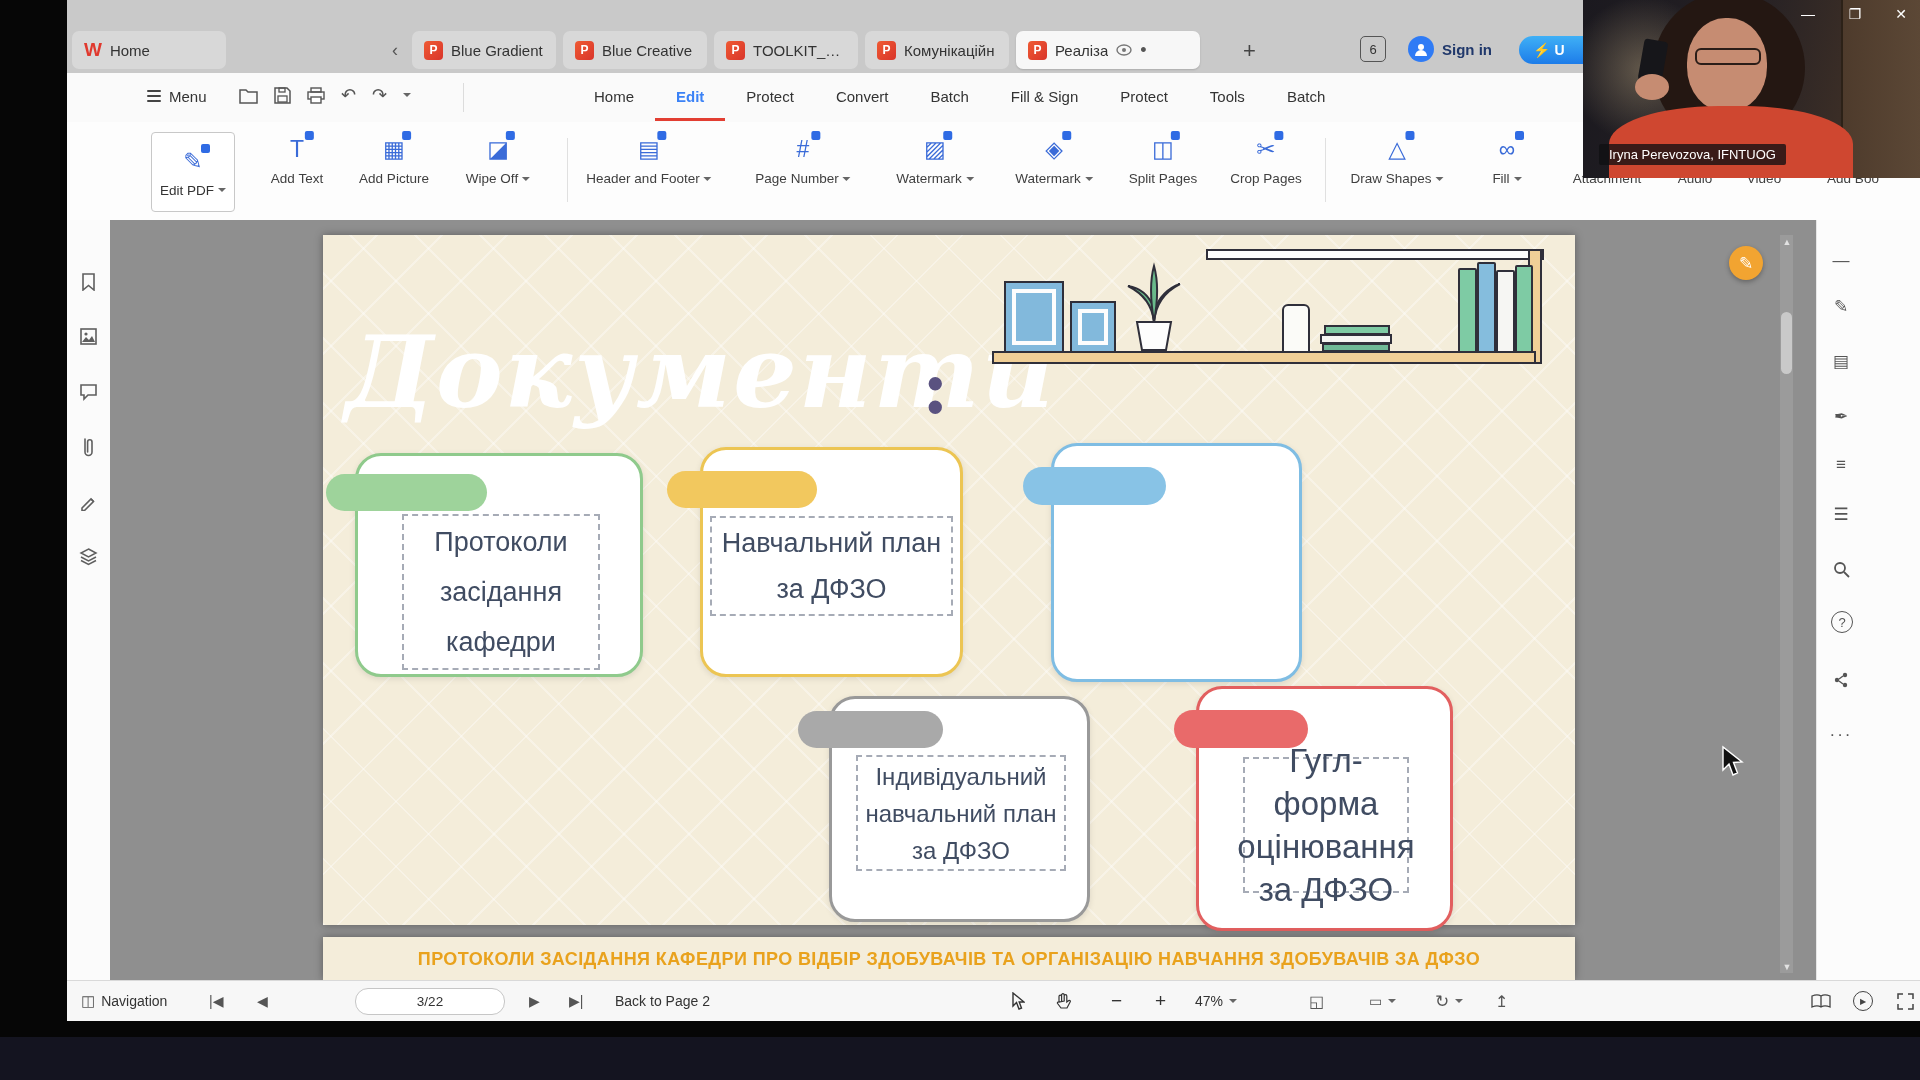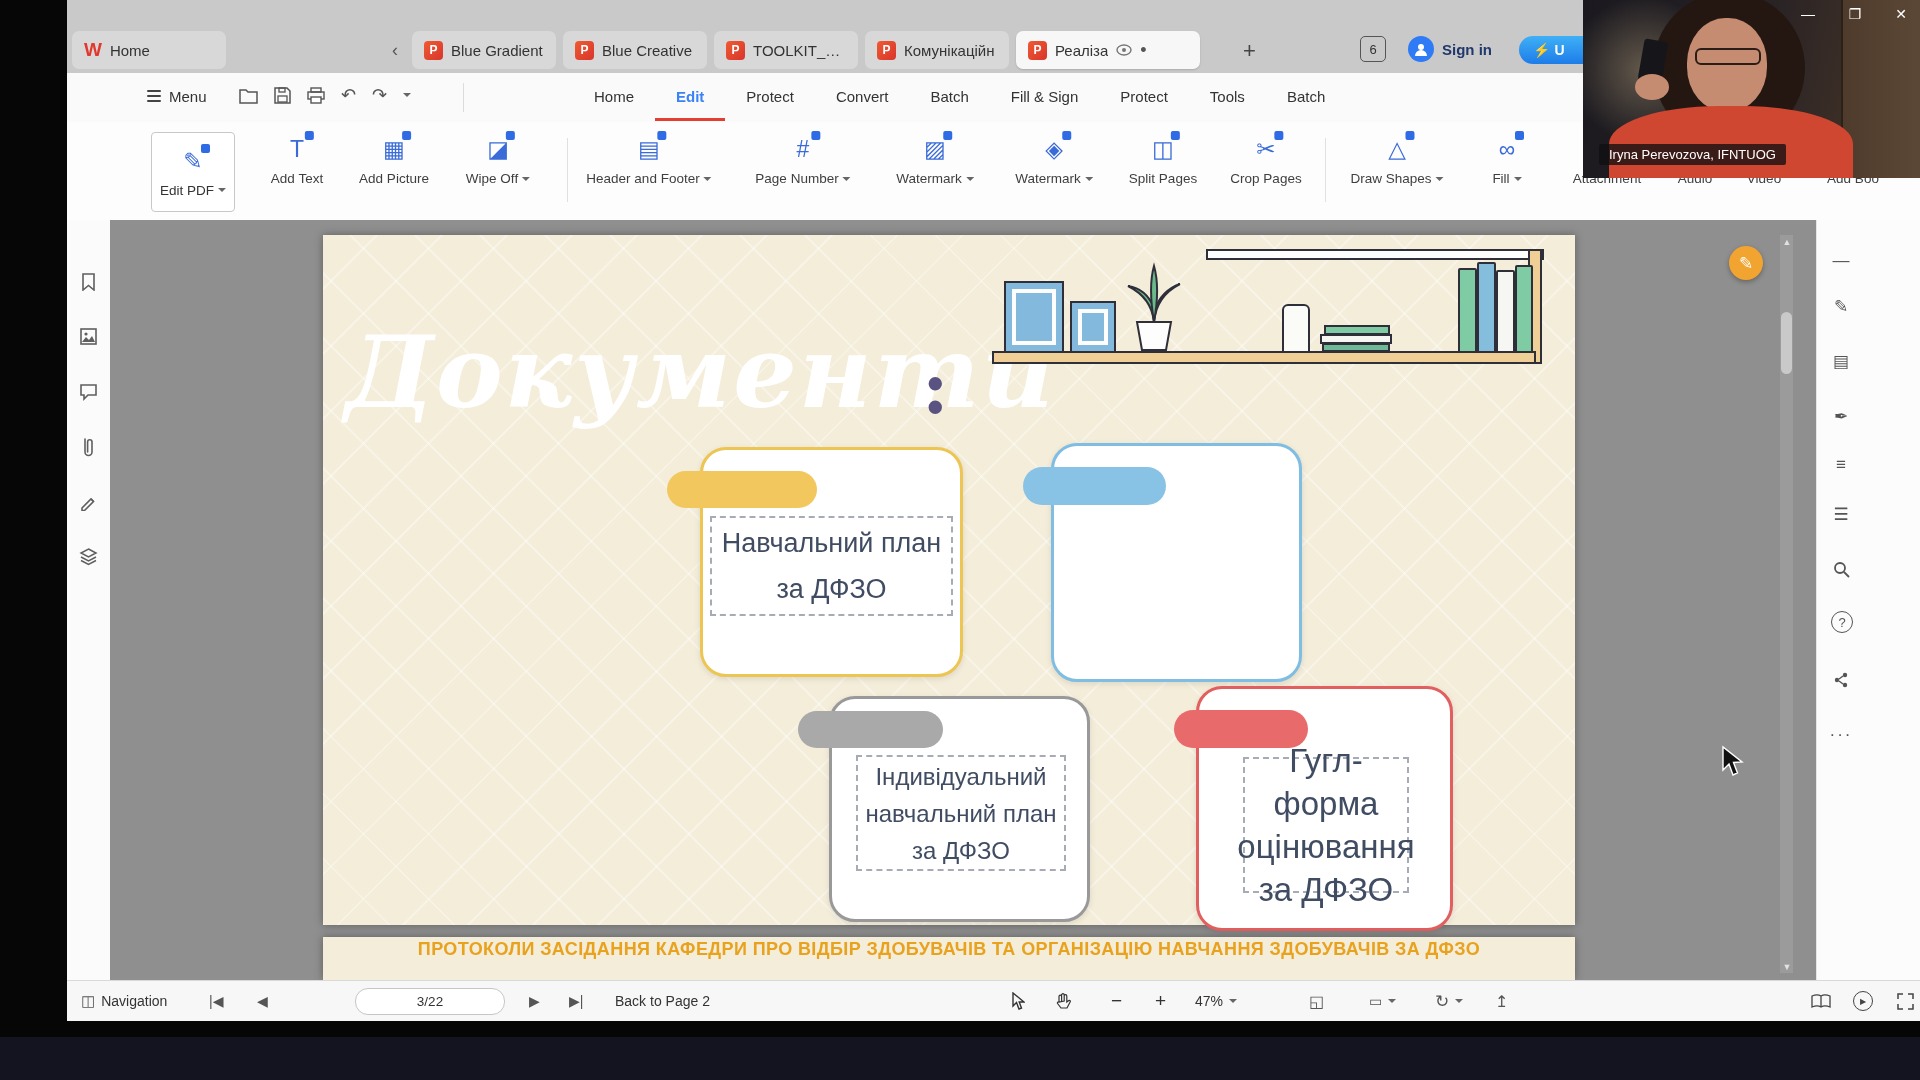--- a/index.html
+++ b/index.html
@@ -65,21 +65,21 @@
         repeating-linear-gradient(45deg,rgba(255,255,255,.35) 0 2px,transparent 2px 46px),
         repeating-linear-gradient(-45deg,rgba(255,255,255,.35) 0 2px,transparent 2px 46px);}
   .page2{left:323px;top:937px;width:1252px;height:43px;background:#f4edda;box-shadow:0 0 8px rgba(0,0,0,.35);}
   .doctitle{left:345px;top:322px;font-family:"DejaVu Serif",serif;font-style:italic;font-weight:bold;
             font-size:100px;letter-spacing:2px;line-height:1;}
   .doccolon{left:922px;top:352px;font-family:"DejaVu Serif",serif;font-weight:bold;font-size:72px;line-height:1;}
   .card{position:absolute;background:#fff;border:3px solid #999;border-radius:26px;box-shadow:0 2px 6px rgba(0,0,0,.10);}
   .pill{position:absolute;border-radius:19px;}
   .ctext{position:absolute;border:2px dashed #a6abb6;display:flex;flex-direction:column;align-items:center;
          justify-content:center;color:#404c62;text-align:center;}
-  .heading{width:100%;text-align:center;font-weight:bold;font-size:18px;letter-spacing:.4px;margin-top:2px;}
+  .heading{width:100%;text-align:center;font-weight:bold;font-size:18px;letter-spacing:.4px;margin-top:12px;}
   .board{position:absolute;border:2px solid #2f2f3a;}
   .frame{position:absolute;border:2px solid #2f2f3a;background:#82b9dc;padding:6px;}
   .frame .m1{width:100%;height:100%;background:#fdfdfd;padding:4px;box-sizing:border-box;}
   .frame .m2{width:100%;height:100%;background:#82b9dc;}
   .vbook{position:absolute;border:2px solid #2f2f3a;border-radius:2px;}
   
   .statusbar{left:67px;top:980px;width:1853px;height:40px;background:#f7f7f7;border-top:1px solid #d9d9d9;
              font-size:14px;color:#333;}
   .sitem{position:absolute;top:0;height:40px;display:flex;align-items:center;gap:6px;}
   .pagebox{left:288px;top:7px;width:148px;height:25px;border:1px solid #c6c6c6;border-radius:13px;background:#fff;
@@ -377,20 +377,28 @@
     <div class="board" style="left:1282px;top:304px;width:24px;height:45px;background:#fbfbf8;border-radius:6px 6px 2px 2px;"></div>
     <div class="board" style="left:1324px;top:325px;width:62px;height:6px;background:#7ecba4;"></div>
     <div class="board" style="left:1320px;top:334px;width:68px;height:6px;background:#f6f6f3;"></div>
     <div class="board" style="left:1322px;top:343px;width:64px;height:5px;background:#6fb997;"></div>
     <div class="vbook" style="left:1458px;top:268px;width:15px;height:81px;background:#7ecba4;"></div>
     <div class="vbook" style="left:1477px;top:262px;width:15px;height:87px;background:#85bddd;"></div>
     <div class="vbook" style="left:1496px;top:270px;width:15px;height:79px;background:#f6f6f3;"></div>
     <div class="vbook" style="left:1515px;top:265px;width:14px;height:84px;background:#7ecba4;"></div>
   </div>
 
+  <div class="card" style="left: 355px; top: 453px; width: 282px; height: 218px; border-color: rgb(143, 202, 140);">
+    <div class="pill" style="left: -32px; top: 18px; width: 161px; height: 37px; background: rgb(158, 211, 155);"></div>
+    <div class="ctext" style="left:44px;top:58px;width:194px;height:152px;font-size:27px;line-height:50px;">
+      <div>Протоколи</div>
+      <div>засідання</div>
+      <div>кафедри</div>
+    </div>
+  </div>
   <div class="card" style="left: 700px; top: 447px; width: 257px; height: 224px; border-color: rgb(236, 197, 83);">
     <div class="pill" style="left: -36px; top: 21px; width: 150px; height: 37px; background: rgb(242, 200, 94);"></div>
     <div class="ctext" style="left:7px;top:66px;width:239px;height:96px;font-size:27px;line-height:46px;">
       <div>Навчальний план</div>
       <div>за ДФЗО</div>
     </div>
   </div>
   <div class="card" style="left: 1051px; top: 443px; width: 245px; height: 233px; border-color: rgb(127, 189, 227);">
     <div class="pill" style="left: -31px; top: 21px; width: 143px; height: 38px; background: rgb(136, 195, 230);"></div>
   </div>

